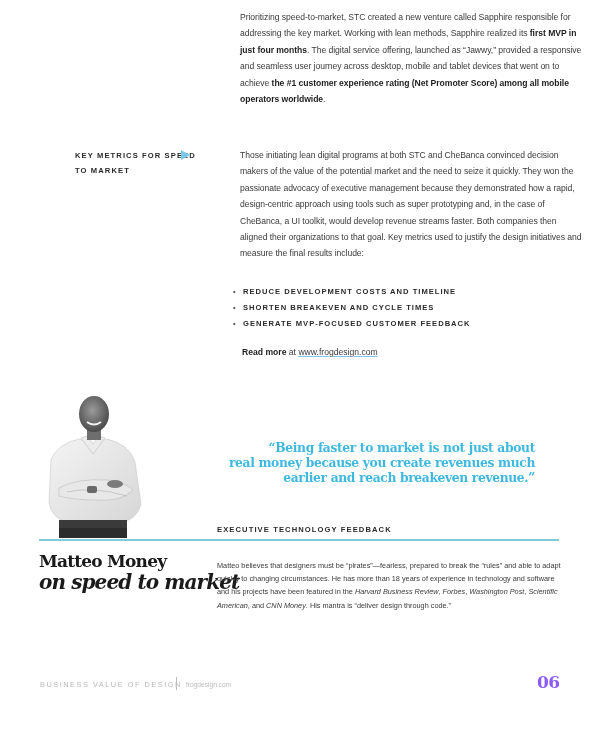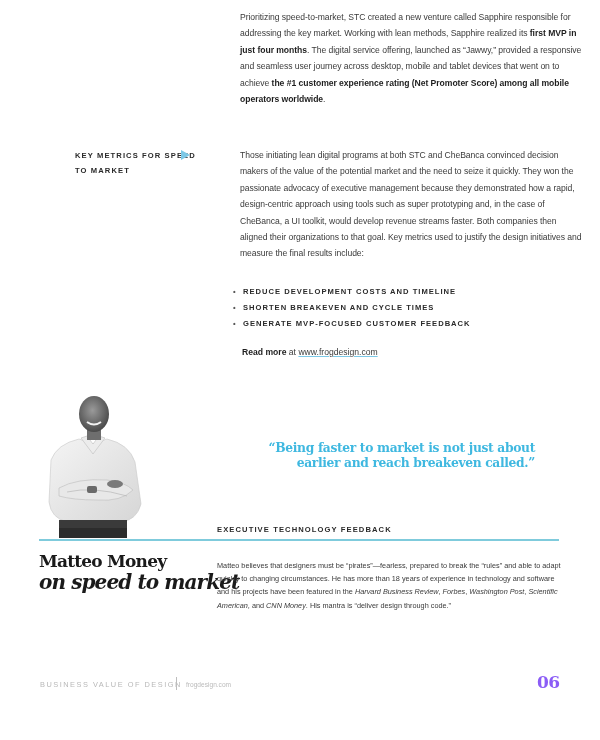--- a/index.html
+++ b/index.html
@@ -82,21 +82,22 @@
     <ellipse cx="57" cy="22" rx="15" ry="18" fill="url(#skin)"></ellipse>
     <path d="M50 30 Q57 35 64 30" stroke="#f2f2f2" stroke-width="2" fill="none"></path>
 
     <rect x="22" y="128" width="68" height="8" fill="#3a3a3a"></rect>
     <rect x="22" y="136" width="68" height="10" fill="#2c2c2c"></rect>
   </svg>
 </div>
 
 <div class="abs quote">
   <span class="line">“Being faster to market is not just about</span>
-  <span class="line indent">earlier and reach breakeven called.”</span>
+  <span class="line indent">real money because you create revenues much</span>
+  <span class="line indent">earlier and reach breakeven revenue.”</span>
 </div>
 
 <div class="abs role">EXECUTIVE TECHNOLOGY FEEDBACK</div>
 <div class="abs rule"></div>
 
 <div class="abs name">Matteo Money</div>
 <div class="abs subtitle">on speed to market</div>
 
 <div class="abs bio">
   <span>Matteo believes that designers must be “pirates”—fearless, prepared to break the “rules” and able to adapt quickly to changing circumstances. He has more than 18 years of experience in technology and software and his projects have been featured in the </span><i>Harvard Business Review</i><span>, </span><i>Forbes</i><span>, </span><i>Washington Post</i><span>, </span><i>Scientific American</i><span>, and </span><i>CNN Money</i><span>. His mantra is “deliver design through code.”</span>

